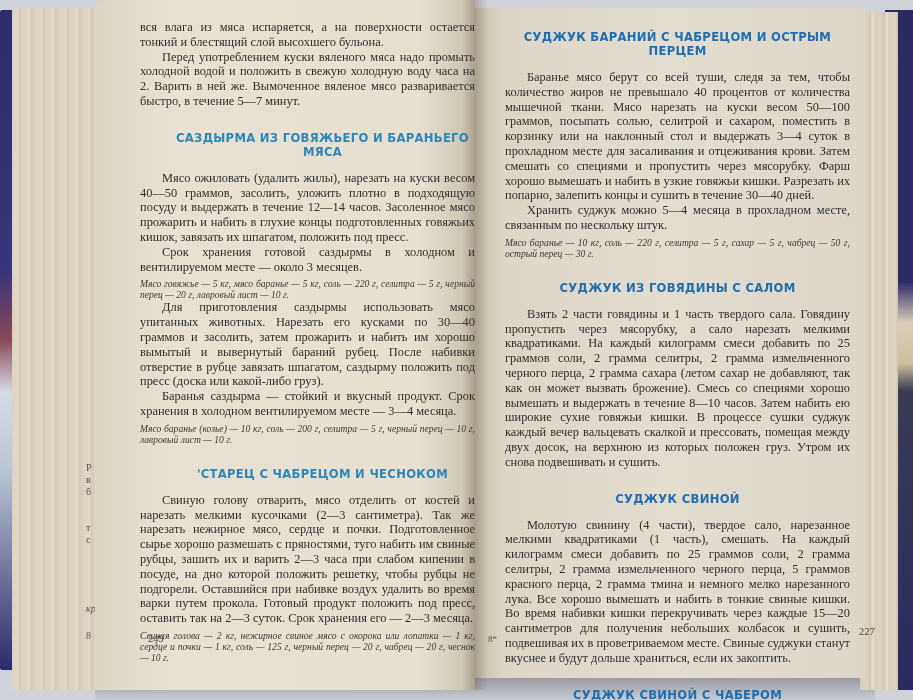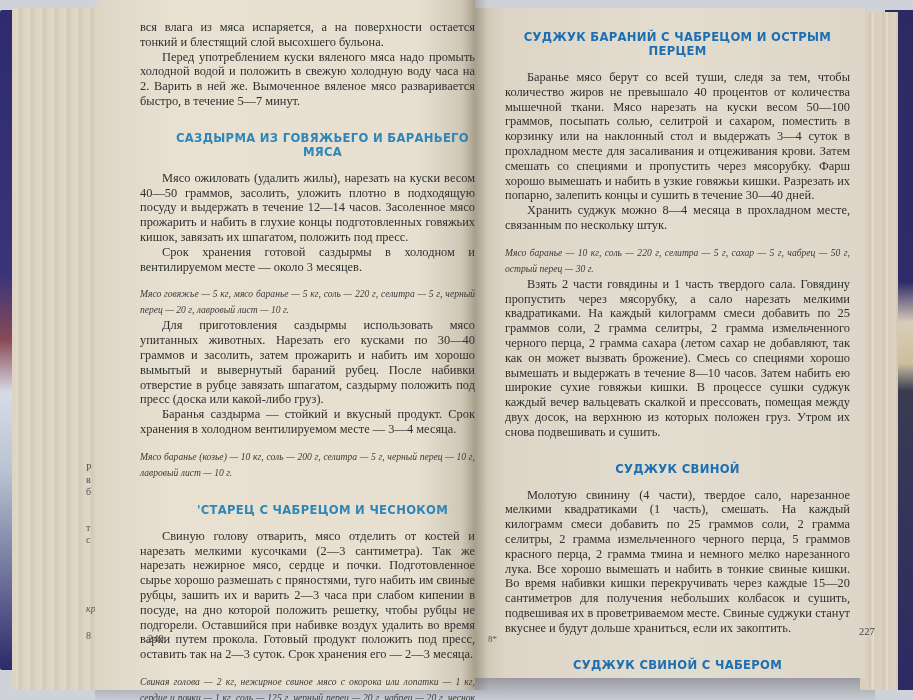--- a/index.html
+++ b/index.html
@@ -46,21 +46,21 @@
   }
   .gutter {
     position:absolute; left:462px; top:0; width:26px; height:690px;
     background:linear-gradient(90deg,rgba(0,0,0,0) 0%,rgba(70,60,45,0.25) 50%,rgba(0,0,0,0) 100%);
   }
   .content { width:335px; }
   .page-right .content { width:345px; }
   p { margin:0; font-size:12.4px; line-height:14.8px; text-align:justify; }
   p.indent { text-indent:22px; }
   p.recipe {
-    font-style:italic; font-size:9.6px; line-height:16px; margin-top:12px; color:#3a3a3a;
+    font-style:italic; font-size:9.6px; line-height:11px; margin-top:4px; color:#3a3a3a;
   }
   h2 {
     font-family:"DejaVu Sans", sans-serif; font-weight:bold; color:#2f86b8;
     font-size:11.6px; letter-spacing:0.3px; text-align:center; margin:0;
     text-transform:uppercase;
   }
   .page-left h2 { margin:22px 0 12px 0; padding-left:30px; }
   .page-right h2 { margin:0 0 12px 0; color:#1e6fb1;text-align:center; }
   .page-right h2.mid { margin:22px 0 12px 0; }
   .page-number { font-size:10.5px; color:#444; position:absolute; }
@@ -113,25 +113,26 @@
     </section>
   </div>
 </div>
 <div class="page-number pn-left">249</div>
 
 <div class="page page-right">
   <div class="content">
     <section>
       <h2>Суджук бараний с чабрецом и острым перцем</h2>
       <p class="indent">Баранье мясо берут со всей туши, следя за тем, чтобы количество жиров не превышало 40 процентов от количества мышечной ткани. Мясо нарезать на куски весом 50—100 граммов, посыпать солью, селитрой и сахаром, поместить в корзинку или на наклонный стол и выдержать 3—4 суток в прохладном месте для засаливания и отцеживания крови. Затем смешать со специями и пропустить через мясорубку. Фарш хорошо вымешать и набить в узкие говяжьи кишки. Разрезать их попарно, залепить концы и сушить в течение 30—40 дней.</p>
-      <p class="indent">Хранить суджук можно 8—4 месяца в прохладном месте, связанным по нескольку штук.</p>
+      <p class="indent">Хранить суджук можно 5—4 месяца в прохладном месте, связанным по нескольку штук.</p>
       <p class="recipe">Мясо баранье — 10 кг, соль — 220 г, селитра — 5 г, сахар — 5 г, чабрец — 50 г, острый перец — 30 г.</p>
     </section>
 
     <section>
+      <h2 class="mid">Суджук из говядины с салом</h2>
       <p class="indent">Взять 2 части говядины и 1 часть твердого сала. Говядину пропустить через мясорубку, а сало нарезать мелкими квадратиками. На каждый килограмм смеси добавить по 25 граммов соли, 2 грамма селитры, 2 грамма измельченного черного перца, 2 грамма сахара (летом сахар не добавляют, так как он может вызвать брожение). Смесь со специями хорошо вымешать и выдержать в течение 8—10 часов. Затем набить ею широкие сухие говяжьи кишки. В процессе сушки суджук каждый вечер вальцевать скалкой и прессовать, помещая между двух досок, на верхнюю из которых положен груз. Утром их снова подвешивать и сушить.</p>
     </section>
 
     <section>
       <h2 class="mid">Суджук свиной</h2>
       <p class="indent">Молотую свинину (4 части), твердое сало, нарезанное мелкими квадратиками (1 часть), смешать. На каждый килограмм смеси добавить по 25 граммов соли, 2 грамма селитры, 2 грамма измельченного черного перца, 5 граммов красного перца, 2 грамма тмина и немного мелко нарезанного лука. Все хорошо вымешать и набить в тонкие свиные кишки. Во время набивки кишки перекручивать через каждые 15—20 сантиметров для получения небольших колбасок и сушить, подвешивая их в проветриваемом месте. Свиные суджуки станут вкуснее и будут дольше храниться, если их закоптить.</p>
     </section>
 
     <section>
       <h2 class="mid">Суджук свиной с чабером</h2>

